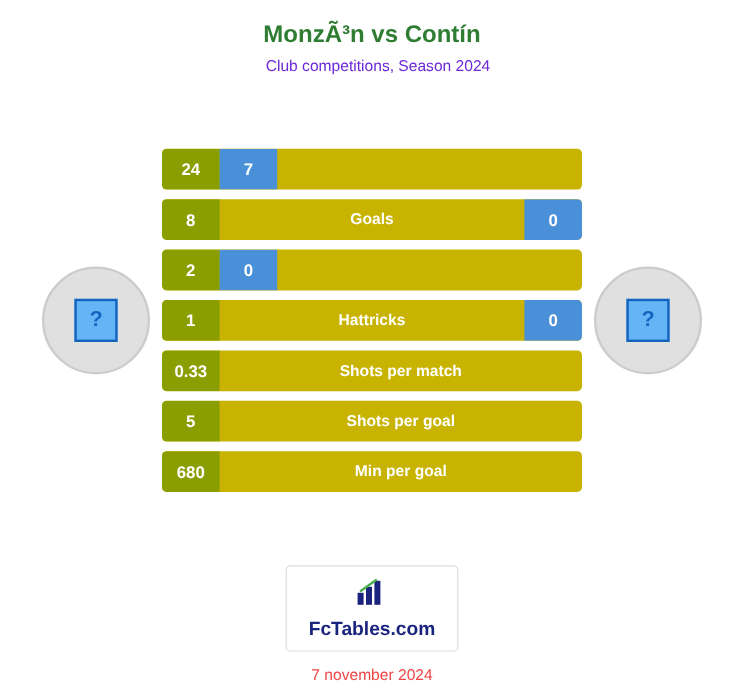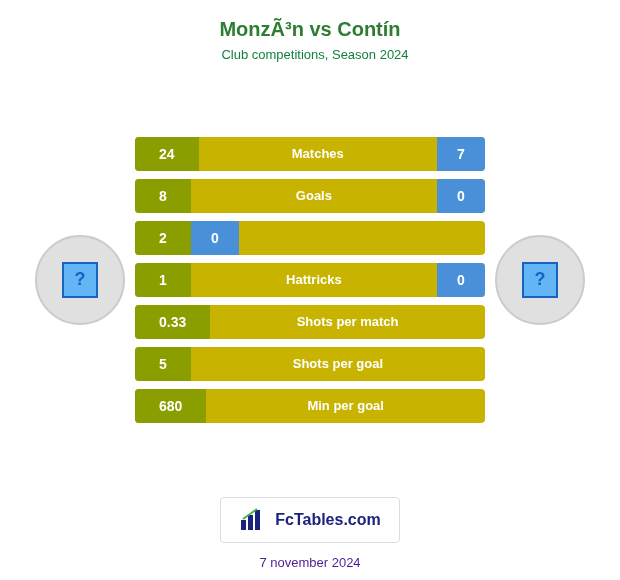--- a/index.html
+++ b/index.html
@@ -20,21 +20,21 @@
     }
     .title {
       font-size: 20px;
       font-weight: bold;
       color: #2e7d32;
       margin-top: 18px;
       text-align: center;
     }
     .subtitle {
       font-size: 13px;
-      color: #15803d;
+      color: #6d28d9;
       margin-top: 6px;
       text-align: right;
       margin-left: 10px;
     }
     .stats-section {
       display: flex;
       flex-direction: row;
       align-items: center;
       justify-content: center;
       width: 100%;
@@ -80,21 +80,21 @@
       overflow: hidden;
       height: 34px;
       position: relative;
     }
     .stat-left {
       background: #8b9e00;
       color: #fff;
       font-size: 14px;
       font-weight: bold;
       min-width: 48px;
-      padding: 0 24px;
+      padding: 0 8px;
       height: 100%;
       display: flex;
       align-items: center;
       justify-content: center;
     }
     .stat-label {
       flex: 1;
       text-align: center;
       color: #fff;
       font-size: 13px;
@@ -114,54 +114,54 @@
     }
     .fctables-logo {
       margin-top: 18px;
       background: #fff;
       border: 1px solid #ddd;
       border-radius: 4px;
       padding: 8px 18px;
       display: flex;
       align-items: center;
       gap: 8px;
+      flex-direction: column;
     }
     .fctables-icon {
       width: 28px;
       height: 28px;
     }
     .fctables-text {
       font-size: 16px;
       font-weight: bold;
       color: #1a237e;
     }
     .footer-date {
       font-size: 13px;
-      color: #4c1d95;
+      color: #ef4444;
       margin-top: 12px;
       margin-bottom: 10px;
     }
   </style>
 </head>
 <body>
 
 <div class="container">
   <h1 class="title">MonzÃ³n vs Contín</h1>
   <p class="subtitle">Club competitions, Season 2024</p>
 
   <div class="stats-section">
 
     <div class="team-logo">
       <div class="team-logo-inner">?</div>
     </div>
 
     <div class="stats-table" id="stats-rows">
     <div class="stat-row">
           <div class="stat-left">24</div>
-          <div class="stat-label">Matches</div>
           <div class="stat-right">7</div>
         </div>
         <div class="stat-row">
           <div class="stat-left">8</div>
           <div class="stat-label">Goals</div>
           <div class="stat-right">0</div>
         </div>
         <div class="stat-row">
           <div class="stat-left">2</div>
           <div class="stat-right">0</div>

